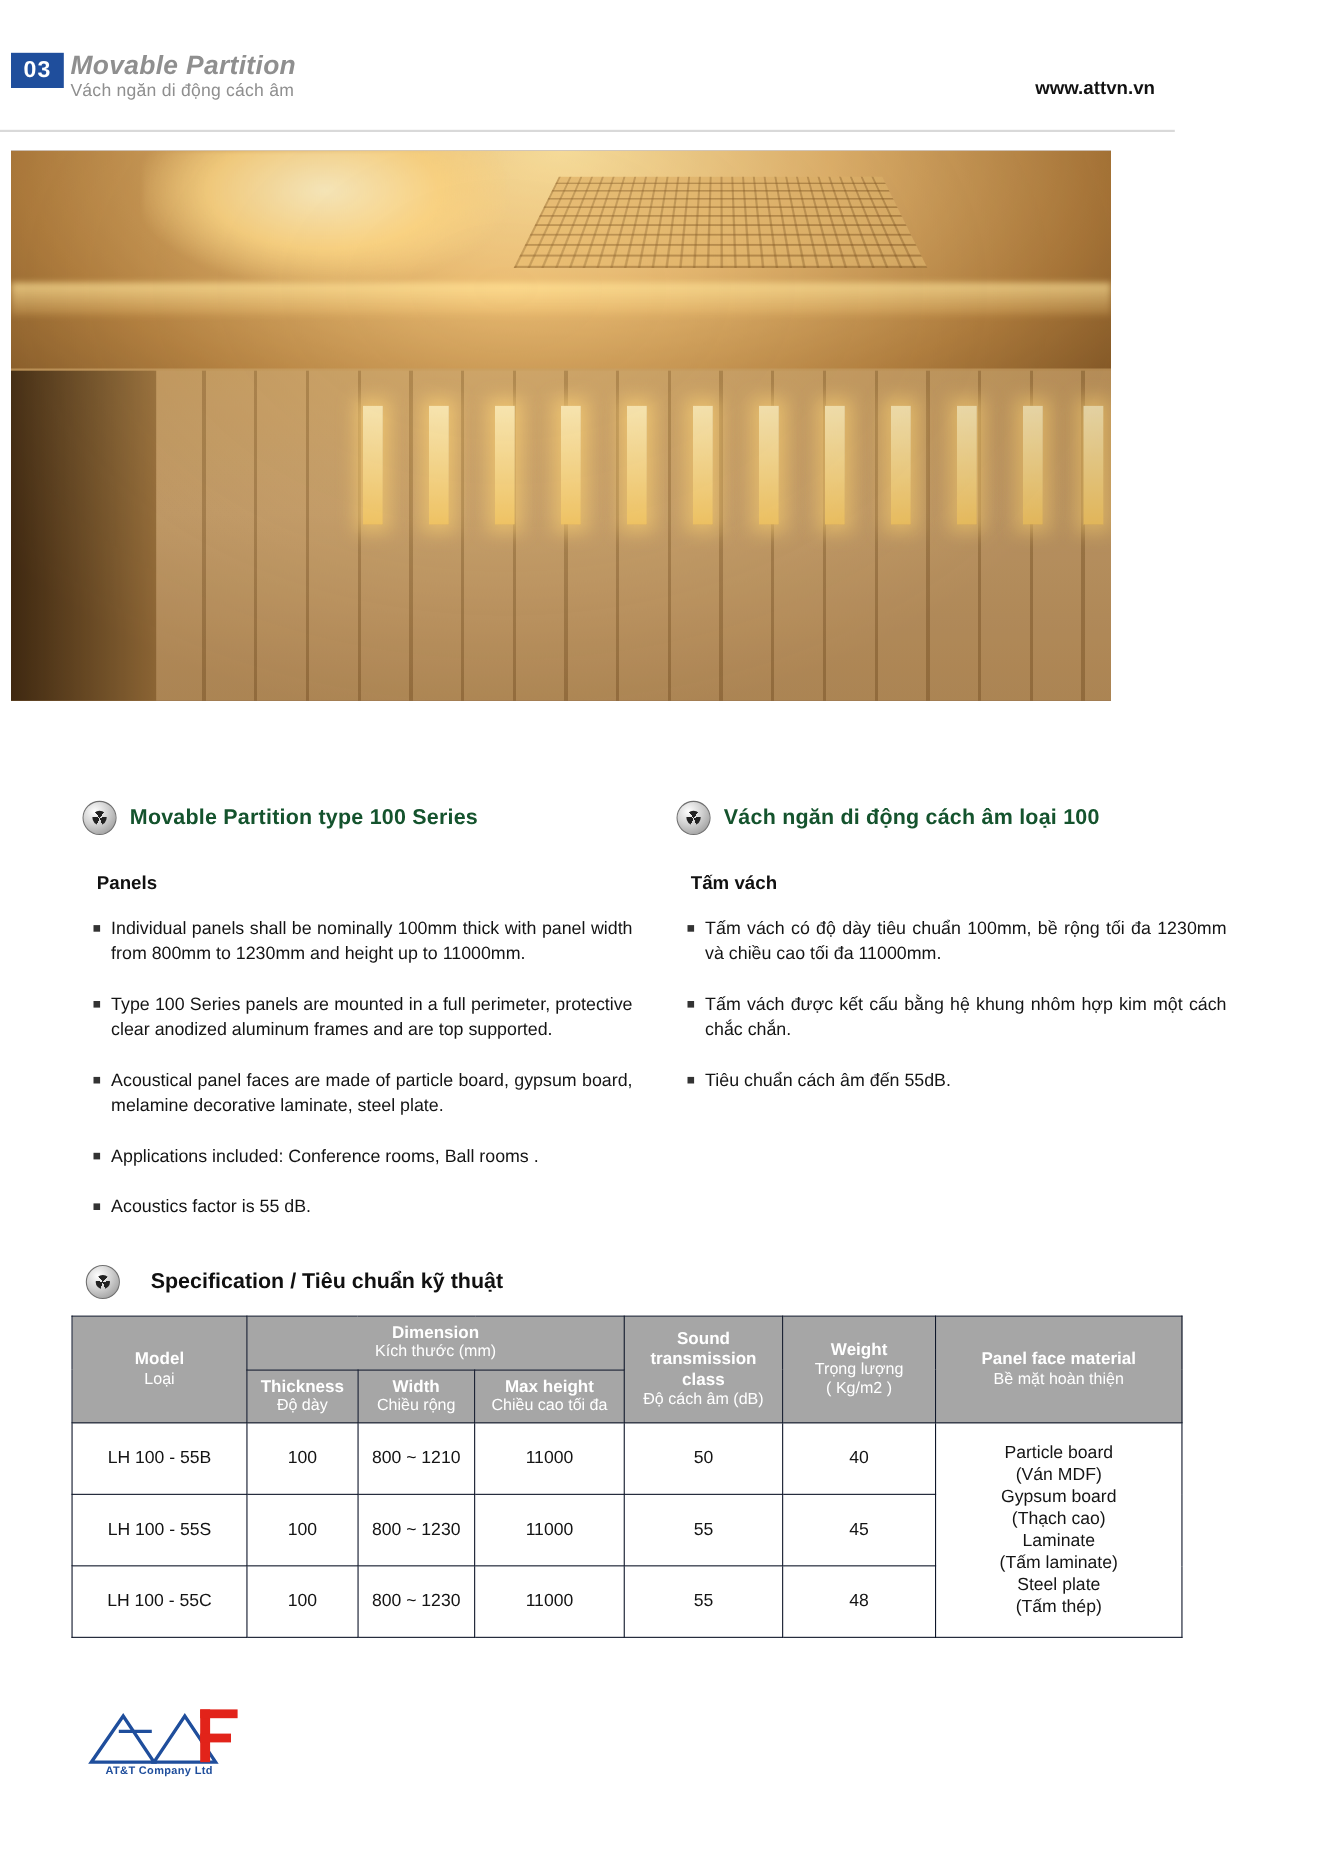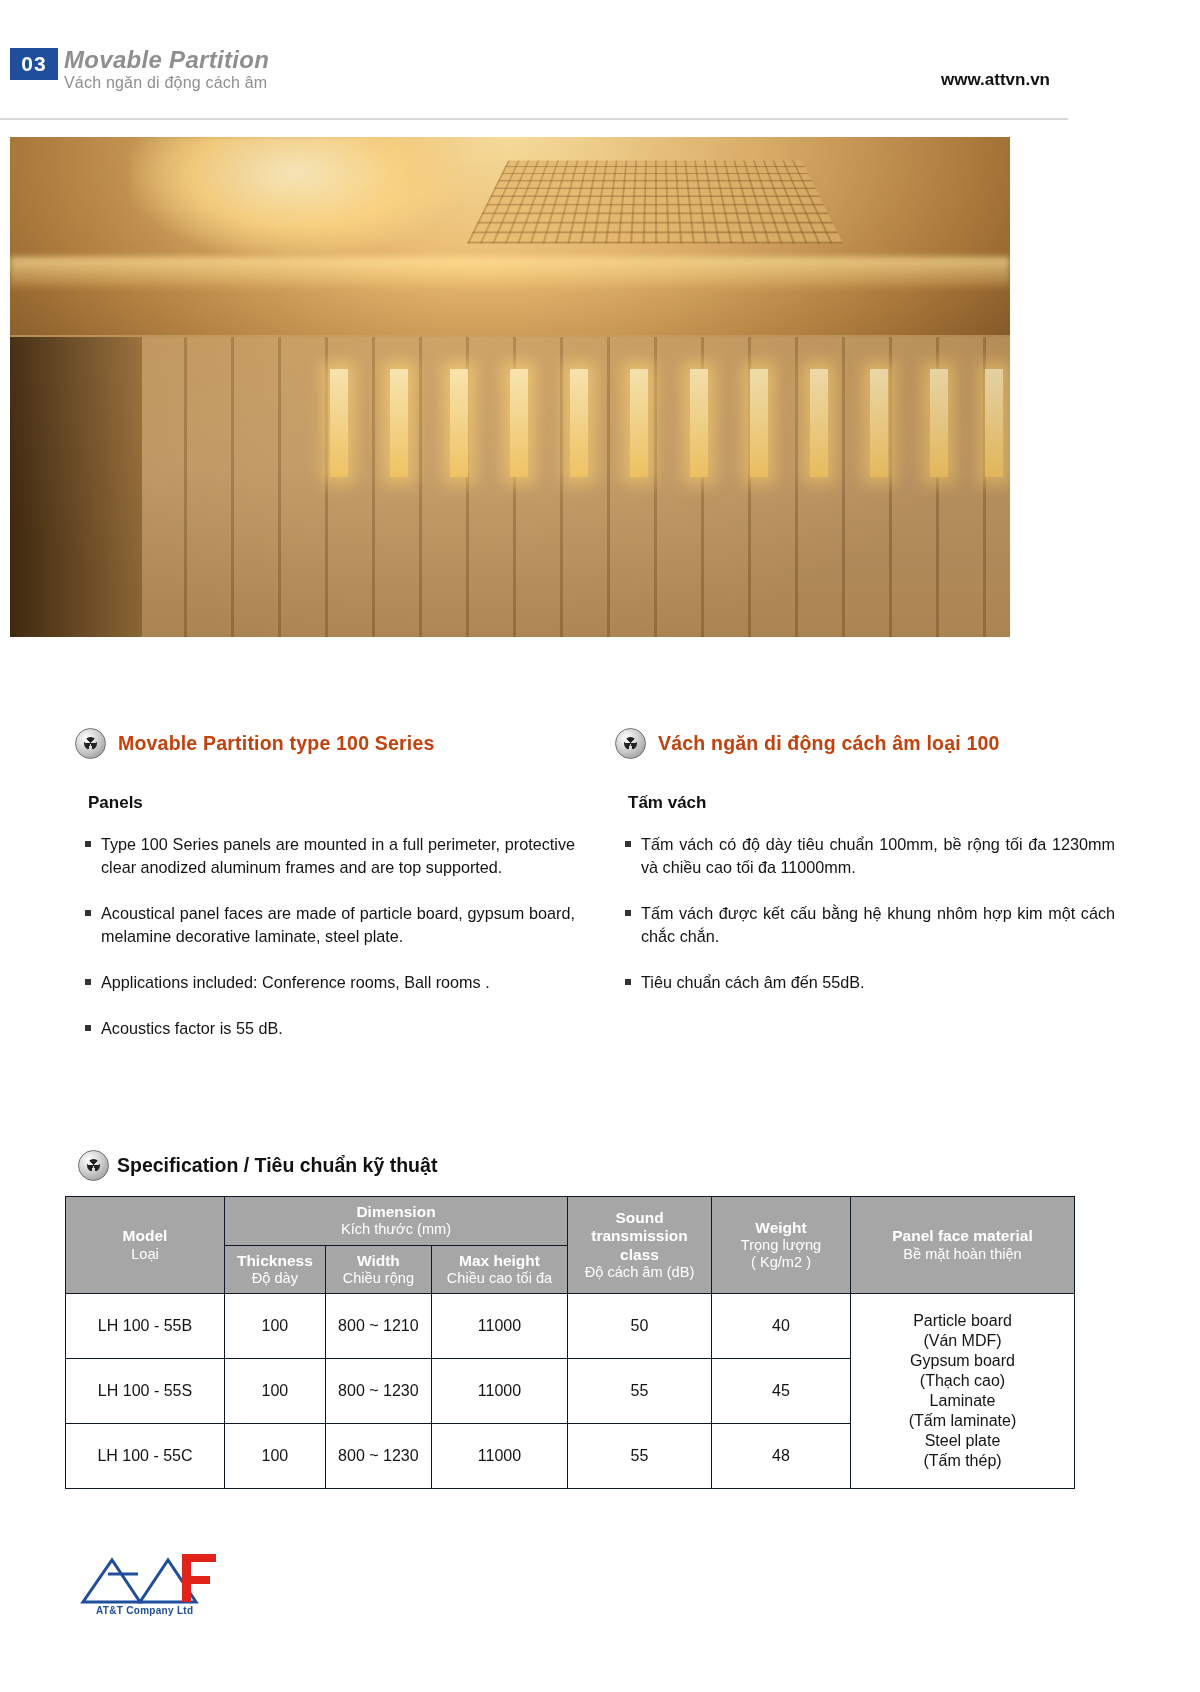--- a/index.html
+++ b/index.html
@@ -160,21 +160,21 @@
 
   .col-head {
     display: flex;
     align-items: center;
     gap: 12px;
     margin-bottom: 34px;
   }
   .col-head .title {
     font-size: 19.5px;
     font-weight: bold;
-    color: #c2410c;
+    color: #14532d;
     letter-spacing: .2px;
   }
   .col-subhead {
     font-size: 17px;
     font-weight: bold;
     color: #111;
     margin: 0 0 20px 13px;
   }
   ul.bullets {
     list-style: none;
@@ -197,21 +197,21 @@
     width: 6px; height: 6px;
     background: #333;
   }
 
   
   .spec-head {
     position: absolute;
     left: 78px; top: 1150px;
     display: flex;
     align-items: center;
-    gap: 8px;
+    gap: 28px;
   }
   .spec-head .title {
     font-size: 19.5px;
     font-weight: bold;
     color: #111;
   }
 
   table.spec {
     position: absolute;
     left: 65px; top: 1196px;
@@ -305,20 +305,21 @@
   <div class="overlay-warm"></div>
 </div>
 
 <div class="col col-left">
   <div class="col-head">
     <span class="sect-icon"></span>
     <span class="title">Movable Partition type 100 Series</span>
   </div>
   <div class="col-subhead">Panels</div>
   <ul class="bullets">
+    <li>Individual panels shall be nominally 100mm thick with panel width from 800mm to 1230mm and height up to 11000mm.</li>
     <li>Type 100 Series panels are mounted in a full perimeter, protective clear anodized aluminum frames and are top supported.</li>
     <li>Acoustical panel faces are made of particle board, gypsum board, melamine decorative laminate, steel plate.</li>
     <li>Applications included: Conference rooms, Ball rooms .</li>
     <li>Acoustics factor is 55 dB.</li>
   </ul>
 </div>
 
 <div class="col col-right">
   <div class="col-head">
     <span class="sect-icon"></span>

